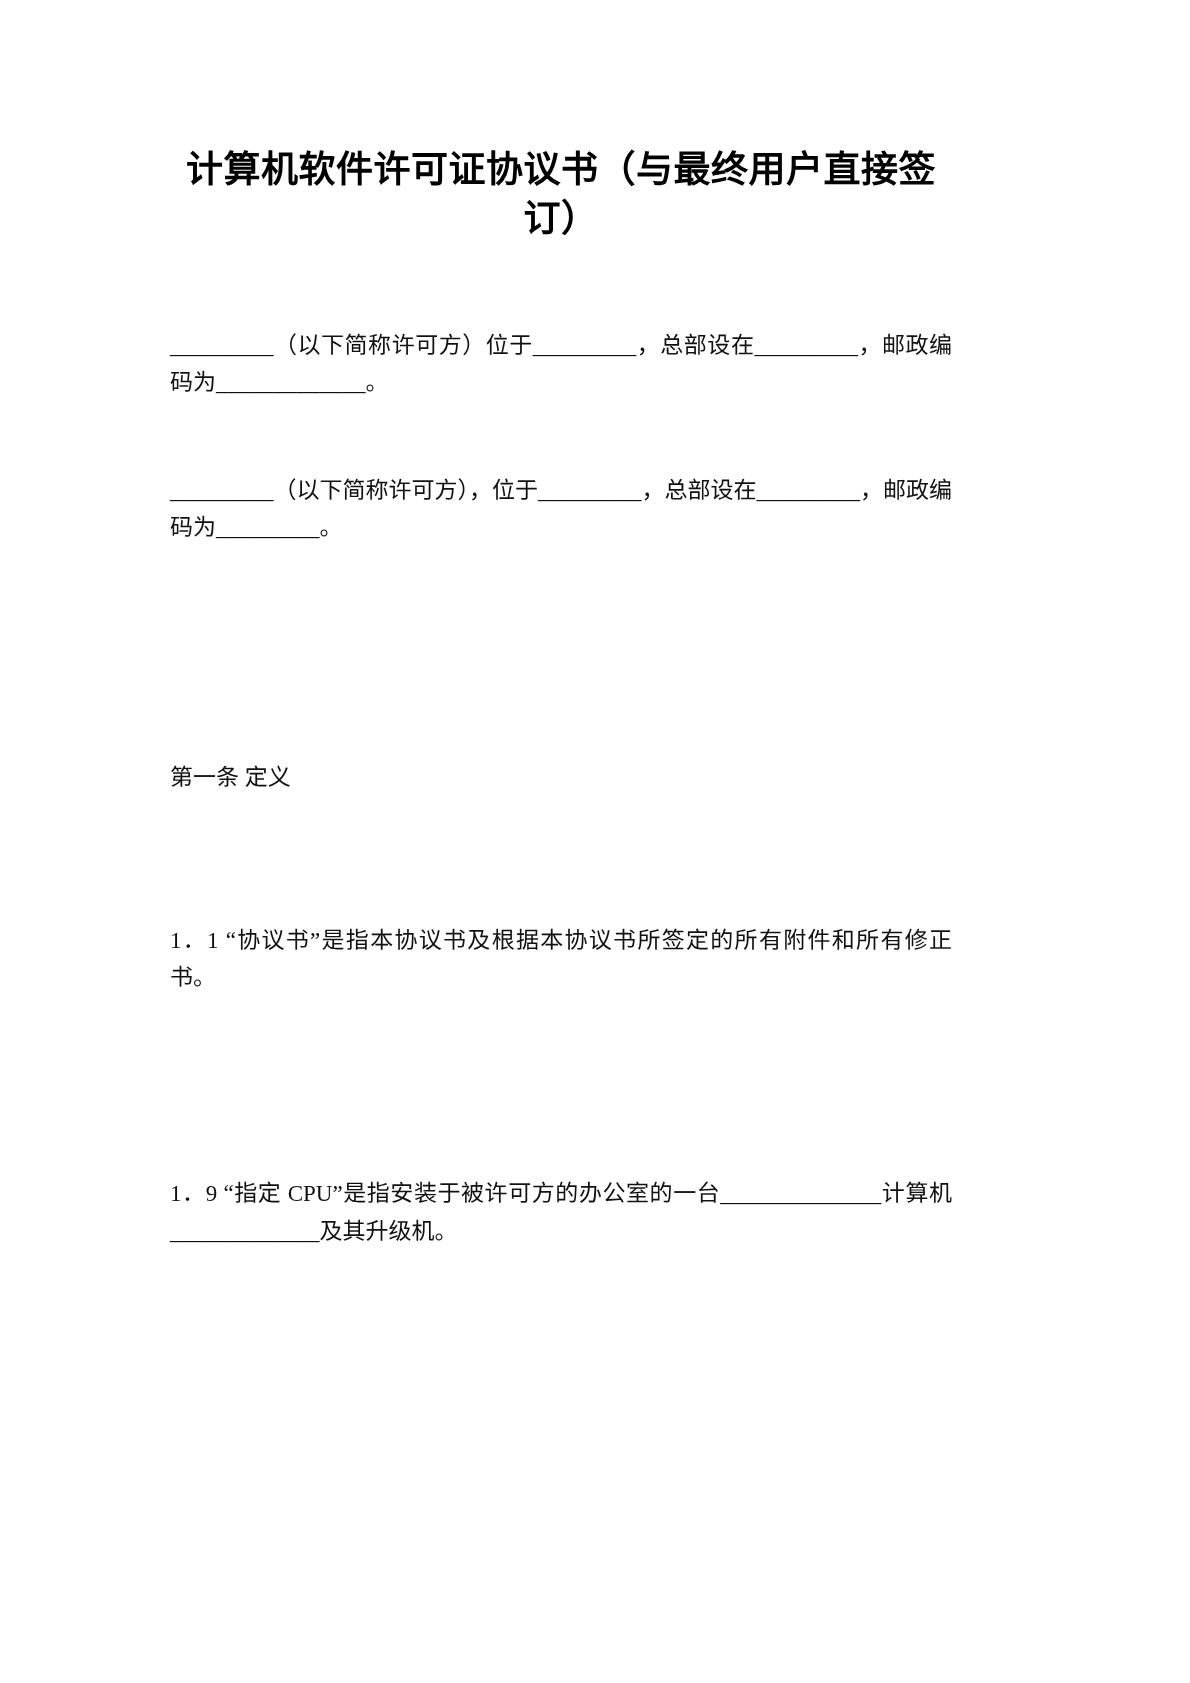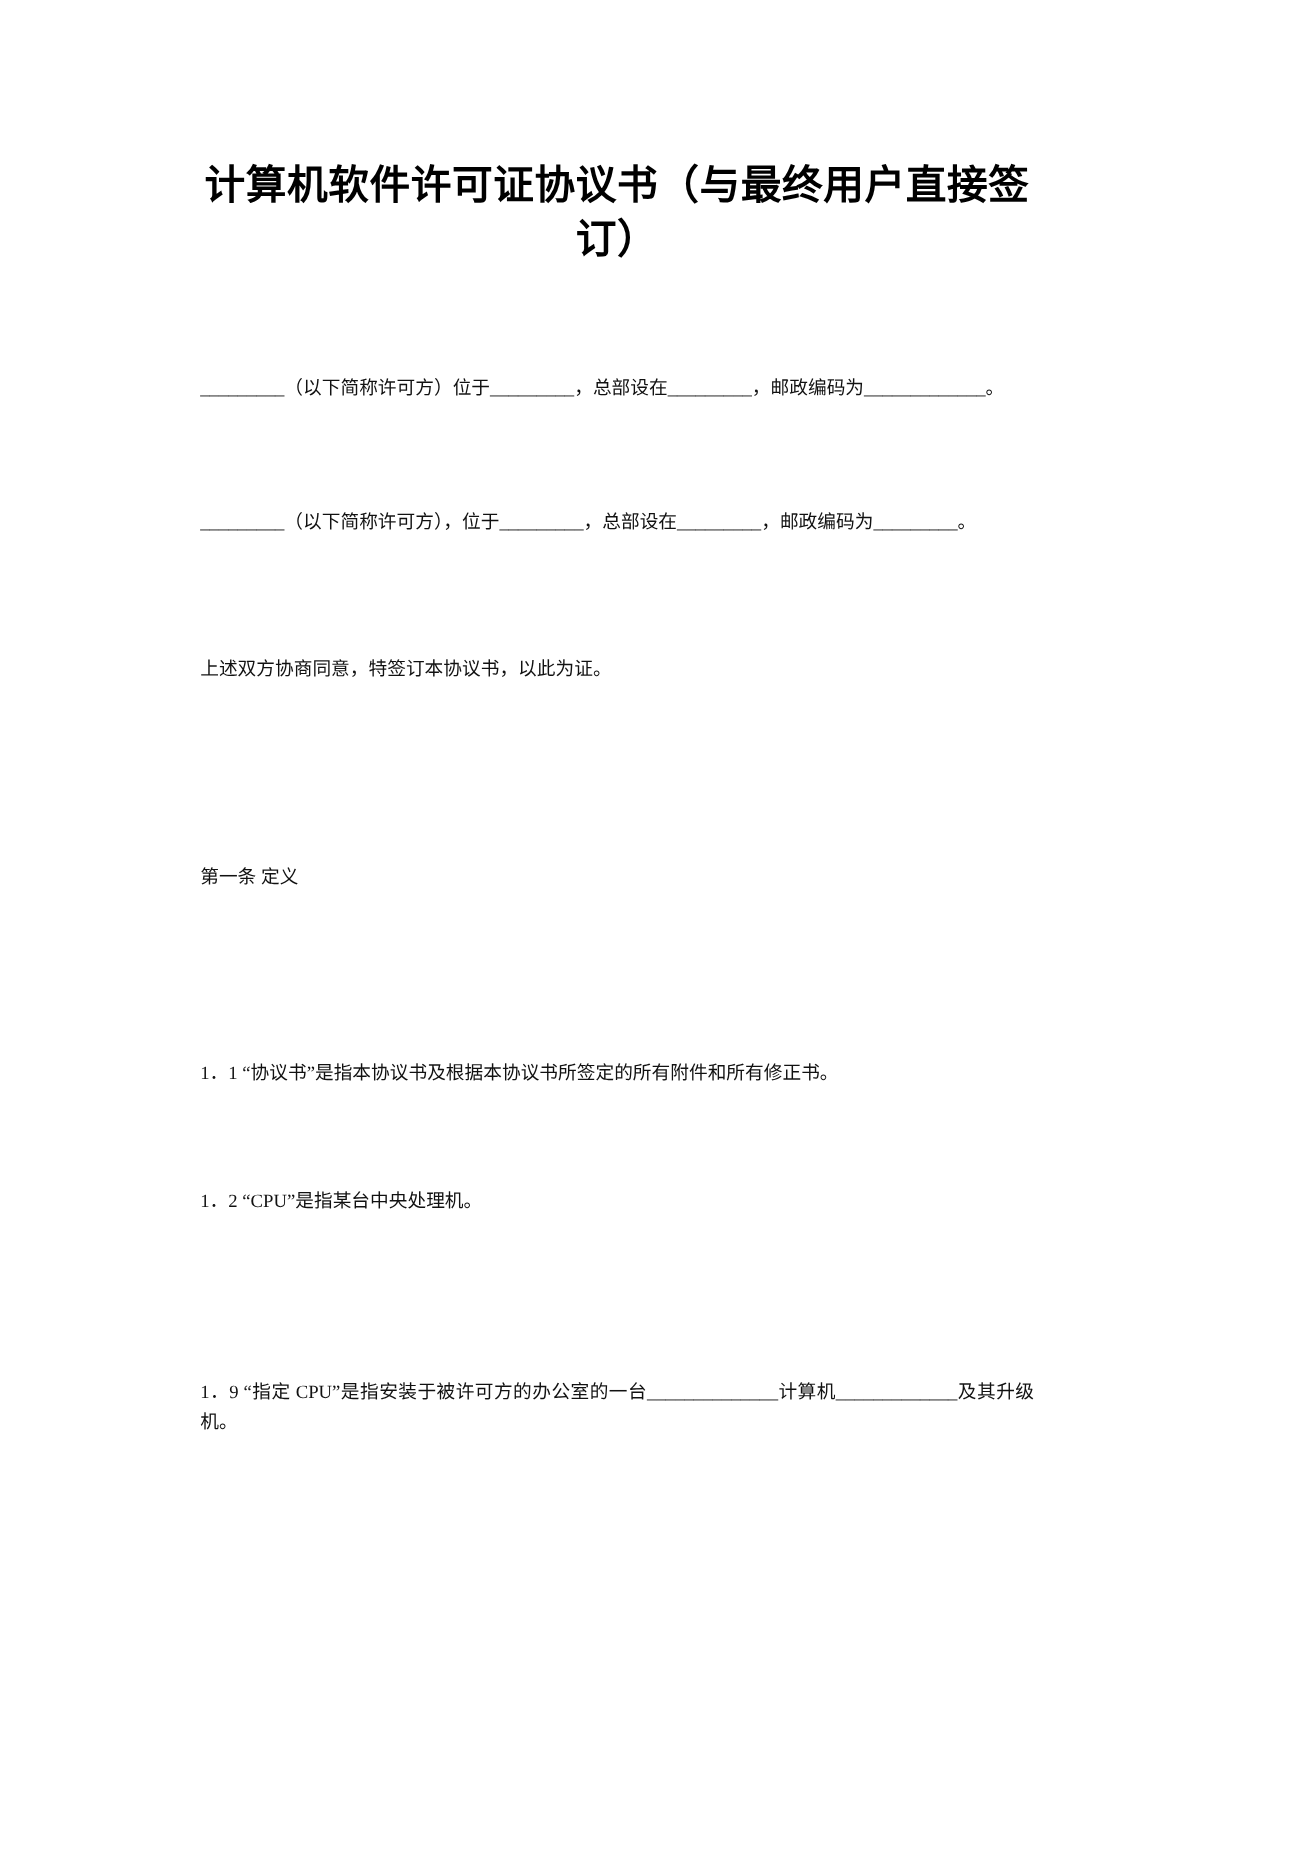--- a/index.html
+++ b/index.html
@@ -31,25 +31,25 @@
   .doc-title {
     font-size: 37px;
     font-weight: bold;
     line-height: 1.32;
     text-align: center;
     margin: 0;
     padding-top: 146px;
     letter-spacing: 0.5px;
   }
   .para {
-    font-size: 17px;
+    font-size: 23px;
     line-height: 1.62;
     text-align: justify;
     text-justify: inter-ideograph;
-    margin: 16px;
+    margin: 4px;
     color: #111111;
   }
   .gap-a { height: 79px; }
   .gap-b { height: 63px; }
   .gap-c { height: 74px; }
   .gap-d { height: 68px; }
   .gap-e { height: 62px; }
   .gap-f { height: 60px; }
   .gap-g { height: 58px; }
   .gap-h { height: 57px; }
@@ -67,39 +67,37 @@
     <div class="gap-a"></div>
 
     <p class="para">_________（以下简称许可方）位于_________，总部设在_________，邮政编码为_____________。</p>
 
     <div class="gap-b"></div>
 
     <p class="para">_________（以下简称许可方），位于_________，总部设在_________，邮政编码为_________。</p>
 
     <div class="gap-c"></div>
 
-    <p class="para">上述双方协商同意，特签订本协议书，以此为证。</p>
 
     <div class="gap-d"></div>
 
 
     <div class="gap-e"></div>
 
     <p class="para">第一条 定义</p>
 
     <div class="gap-f"></div>
 
 
     <div class="gap-g"></div>
 
     <p class="para">1．1 “协议书”是指本协议书及根据本协议书所签定的所有附件和所有修正书。</p>
 
     <div class="gap-h"></div>
 
-    <p class="para">1．2 “CPU”是指某台中央处理机。</p>
 
     <div class="gap-i"></div>
 
 
     <div class="gap-j"></div>
 
     <p class="para">1．9 “指定 CPU”是指安装于被许可方的办公室的一台______________计算机_____________及其升级机。</p>
 
   </div>
 </div>

